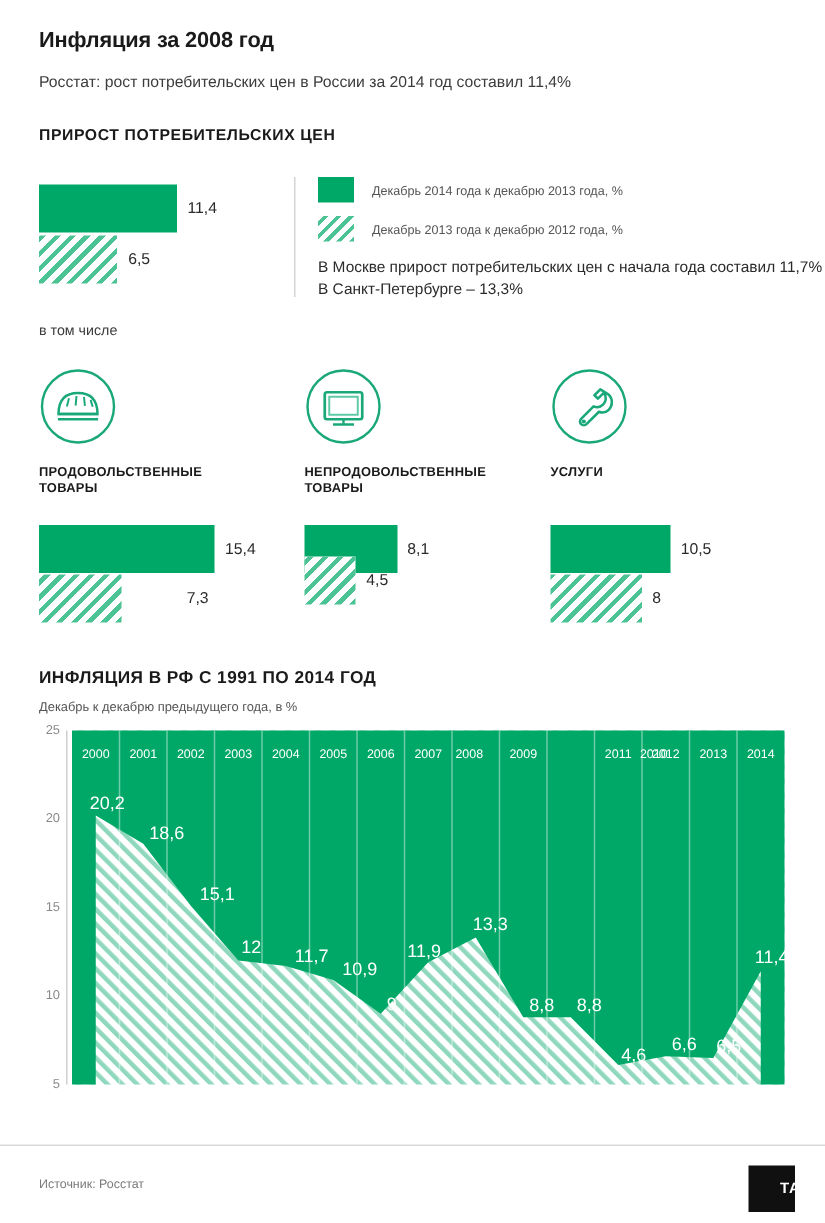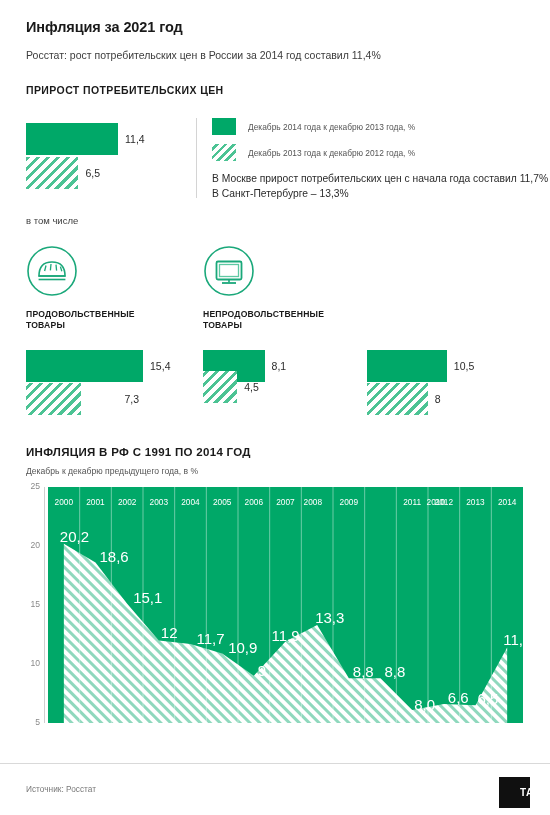--- a/index.html
+++ b/index.html
@@ -97,21 +97,21 @@
   }
   .axis-line {
     position:absolute; left:44px; top:487px; width:1px; height:236px;
     background:#cfcfcf;
   }
   .yearlab {
     position:absolute; font-size:8.3px; color:#ffffff; text-align:center;
     top:497px;
   }
   .ptlab {
-    position:absolute; font-size:15px; color:#ffffff; white-space:nowrap;
+    position:absolute; font-size:12px; color:#ffffff; white-space:nowrap;
   }
 
   
   .footer-rule {
     position:absolute; left:0; top:763px; width:550px; height:1px;
     background:#d9d9d9;
   }
   .source {
     position:absolute; left:26px; top:784px; font-size:8.3px; color:#7a7a7a;
   }
@@ -123,21 +123,21 @@
     color:#fff; font-size:10px; font-weight:bold; letter-spacing:0.5px;
     font-family:"Liberation Sans", sans-serif;
     padding-left:40px;
   }
 </style>
 </head>
 <body>
 
 <div class="page">
 
-  <div class="title">Инфляция за 2021 год</div>
+  <div class="title">Инфляция за 2008 год</div>
   <div class="subtitle">Росстат: рост потребительских цен в России за 2014 год составил 11,4%</div>
   <div class="section-head">ПРИРОСТ ПОТРЕБИТЕЛЬСКИХ ЦЕН</div>
 
   <div class="bar-row" id="total-solid-row" style="left:26px; top:123px;">
     <div class="bar-solid" id="total-solid-bar" style="width: 91.998px;"></div>
     <div class="bar-val">11,4</div>
   </div>
   <div class="bar-row" id="total-hatch-row" style="left:26px; top:157px;">
     <div class="bar-hatch" id="total-hatch-bar" style="width: 52.455px;"></div>
     <div class="bar-val">6,5</div>
@@ -186,20 +186,34 @@
         <rect x="13.5" y="16.5" width="25" height="18" rx="1.5" fill="none" stroke="#1aa87a" stroke-width="1.8"></rect>
         <rect x="16.5" y="19.5" width="19" height="12" fill="none" stroke="#5ec9a3" stroke-width="1.3"></rect>
         <line x1="26" y1="34.5" x2="26" y2="37.5" stroke="#1aa87a" stroke-width="1.6"></line>
         <line x1="19" y1="38" x2="33" y2="38" stroke="#1aa87a" stroke-width="1.8"></line>
       </svg>
     </div>
     <div class="cat-label">НЕПРОДОВОЛЬСТВЕННЫЕ
 ТОВАРЫ</div>
   </div>
 
+  <div class="cat" style="left:367px;">
+    <div class="cat-icon">
+      <svg viewBox="0 0 52 52" width="52" height="52" aria-hidden="true">
+        <circle cx="26" cy="26" r="24" fill="none" stroke="#1aa87a" stroke-width="1.6"></circle>
+        <path d="M33.2 14.6 L29.3 18.5 L31.6 20.8 L35.5 16.9
+                 C37.4 19.1 37.3 22.5 35.2 24.6 C33.4 26.4 30.8 26.8 28.7 25.9
+                 L20.4 34.2 C19.4 35.2 19.4 36.8 20.4 37.8
+                 C21.4 38.8 23 38.8 24 37.8 L32.3 29.5
+                 C34.4 30.4 37 30 38.8 28.2 C41.6 25.4 41.6 20.9 38.8 18.1 Z" fill="none" stroke="#1aa87a" stroke-width="1.7" stroke-linejoin="round"></path>
+        <circle cx="22.2" cy="36" r="1.4" fill="#1aa87a"></circle>
+      </svg>
+    </div>
+    <div class="cat-label">УСЛУГИ</div>
+  </div>
 
   <div class="bar-row" style="left:26px; top:350px;">
     <div class="bar-solid" id="cat0-solid" style="width: 117.04px;"></div>
     <div class="bar-val">15,4</div>
   </div>
   <div class="bar-row" style="left:26px; top:383px;gap:36px;">
     <div class="bar-hatch" id="cat0-hatch" style="width: 55.48px;"></div>
     <div class="bar-val">7,3</div>
   </div>
 
@@ -273,21 +287,21 @@
       <div class="ptlab" style="left: 99.5px; top: 547.52px;">18,6</div>
       <div class="ptlab" style="left: 133.167px; top: 588.82px;">15,1</div>
       <div class="ptlab" style="left: 160.833px; top: 624.4px;">12</div>
       <div class="ptlab" style="left: 196.5px; top: 629.94px;">11,7</div>
       <div class="ptlab" style="left: 228.167px; top: 639.38px;">10,9</div>
       <div class="ptlab" style="left: 257.833px; top: 661.8px;">9</div>
       <div class="ptlab" style="left: 271.5px; top: 626.58px;">11,9</div>
       <div class="ptlab" style="left: 315.167px; top: 609.06px;">13,3</div>
       <div class="ptlab" style="left: 352.833px; top: 663.16px;">8,8</div>
       <div class="ptlab" style="left: 384.5px; top: 663.16px;">8,8</div>
-      <div class="ptlab" style="left: 414.167px; top: 696.02px;">8,0</div>
+      <div class="ptlab" style="left: 414.167px; top: 696.02px;">4,6</div>
       <div class="ptlab" style="left: 447.833px; top: 689.12px;">6,6</div>
       <div class="ptlab" style="left: 477.5px; top: 690.3px;">6,5</div>
       <div class="ptlab" style="left: 503.167px; top: 631.48px;">11,4</div>
     </div>
 
   <div class="footer-rule"></div>
   <div class="source">Источник: Росстат</div>
   <div class="tass">
     <span>ТАСС</span>
   </div>

